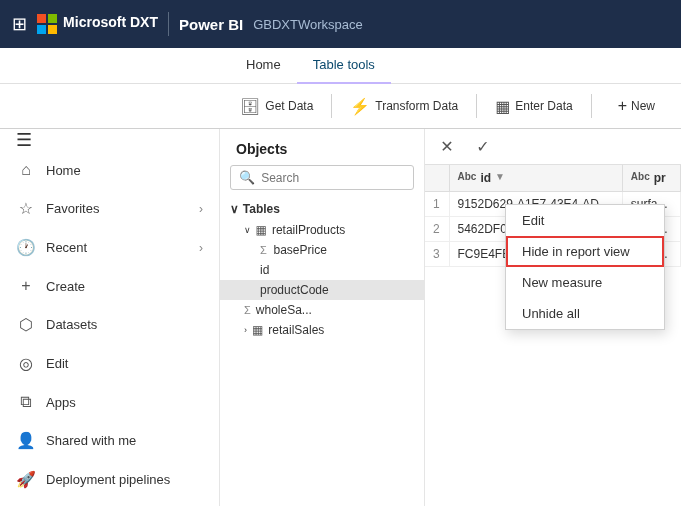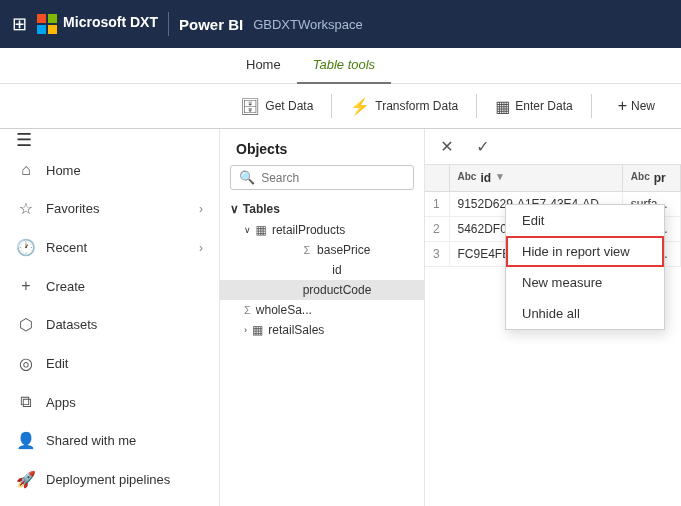--- a/index.html
+++ b/index.html
@@ -45,24 +45,23 @@
       padding: 0 16px;
       height: 36px;
       display: flex;
       align-items: center;
       font-size: 13px;
       color: #333;
       cursor: pointer;
       border-bottom: 2px solid transparent;
     }
     .ribbon-tab.active {
-      color: #4d7c0f;
-      border-bottom: 2px solid #737373;
+      color: #0c4a6e;
+      border-bottom: 2px solid #c4b5fd;
       font-weight: 500;
-      font-style: italic;
     }
     .ribbon-actions {
       display: flex;
       align-items: center;
       padding: 0 16px;
       height: 44px;
       gap: 8px;
       padding-left: 230px;
     }
     .ribbon-btn {
@@ -182,21 +181,20 @@
       align-items: center;
       padding: 3px 10px 3px 24px;
       gap: 5px;
       cursor: pointer;
       color: #333;
     }
     .tree-sub-item {
       padding: 3px 10px 3px 40px;
       cursor: pointer;
       color: #333;
-      text-align: center;
     }
     .tree-sub-item.highlighted { background: #dce9f5; }
 
     
     .data-area {
       flex: 1;
       display: flex;
       flex-direction: column;
       overflow: hidden;
       position: relative;

